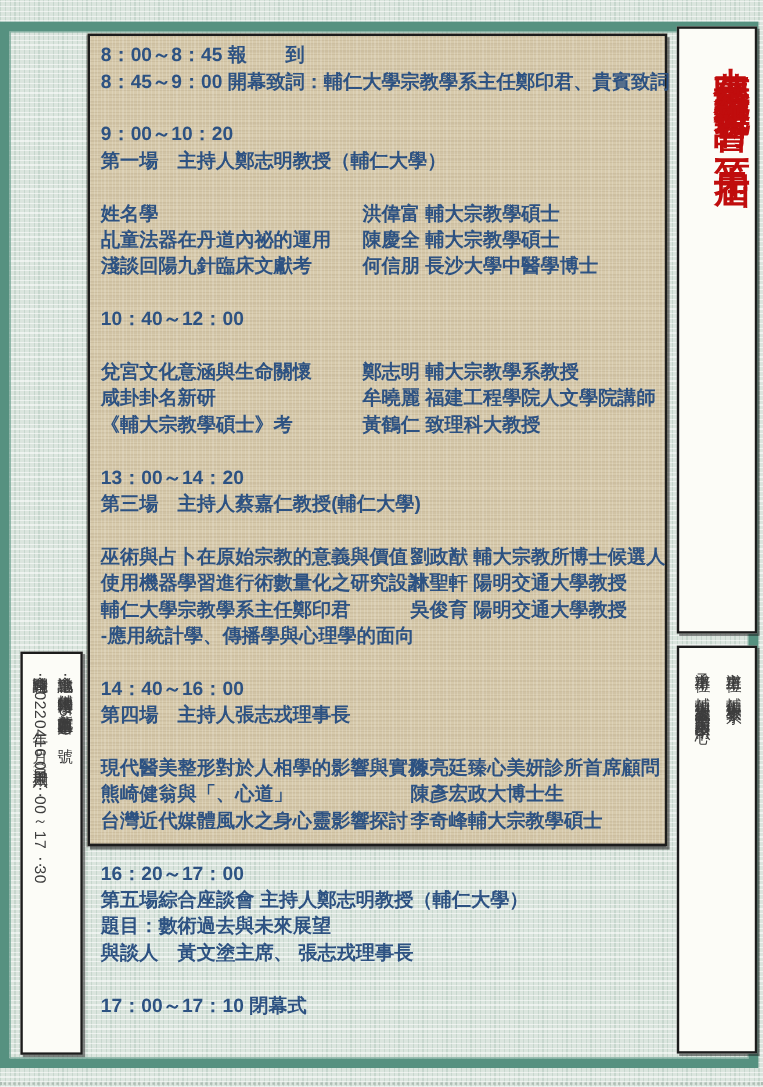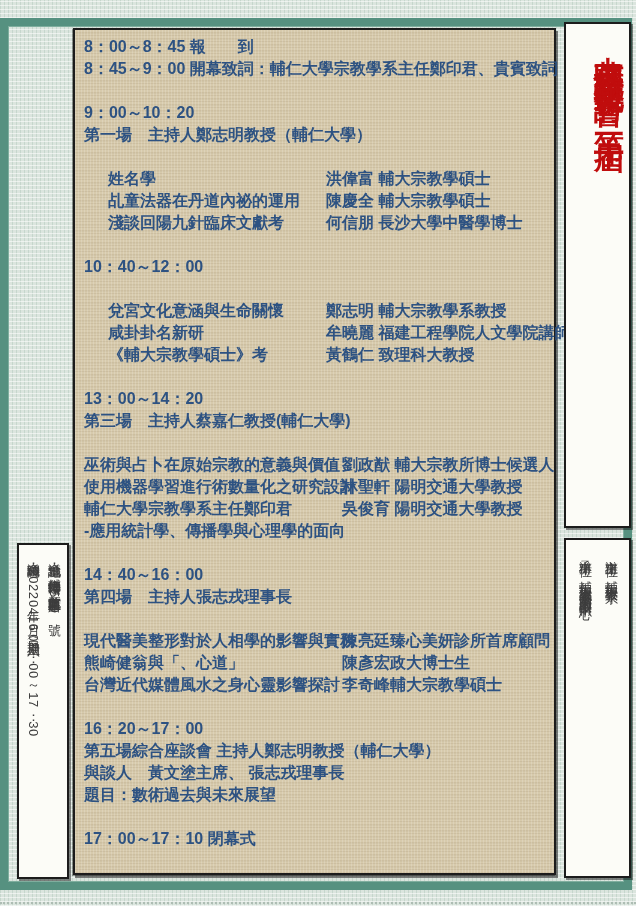--- a/index.html
+++ b/index.html
@@ -16,39 +16,39 @@
   .edge-guide{
     position:absolute;left:0;right:0;bottom:2px;height:0;
     border-bottom:2px dotted #aebdb4;
   }
   .frame{
     position:absolute;left:0px;top:18px;width:616px;height:856px;
     border:8px solid #569180;
     box-shadow:inset 0 0 0 1px #7fae9e;
   }
   .main-box{
-    position:absolute;left:73px;top:28px;width:483px;height:847px;
+    position:absolute;left:73px;top:28px;width:483px;height:677px;
     border:2px solid #1c1c1c;
     box-shadow:2px 3px 0 rgba(25,25,25,.55), -1px 1px 0 rgba(25,25,25,.4);
     background-color:#d7caac;
     background-image:
       repeating-linear-gradient(90deg, rgba(255,255,255,.16) 0 1px, rgba(255,255,255,0) 1px 3px),
       repeating-linear-gradient(0deg, rgba(140,120,85,.14) 0 1px, rgba(255,255,255,0) 1px 3px),
       repeating-linear-gradient(0deg, rgba(255,255,255,0) 0 5px, rgba(120,100,70,.07) 5px 6px);
     padding:6px 4px 0 9px;
     box-sizing:border-box;
     color:#2d5282;
     font-weight:bold;
     font-size:16px;
     letter-spacing:0px;
   }
   .line,.row{height:22px;line-height:22px;white-space:nowrap;}
   .gap{height:22px;}
   .ptitle{display:inline-block;vertical-align:top;overflow:visible;}
-  .w218{width:218px;margin-left:24px;}
+  .w218{width:218px;}
   .w258{width:258px;}
   .vbox{
     position:absolute;
     background:#fcfcf7;
     border:2px solid #1c1c1c;
     box-shadow:2px 2px 0 rgba(25,25,25,.5);
     box-sizing:border-box;
     writing-mode:vertical-rl;
     text-orientation:mixed;
   }
@@ -118,22 +118,22 @@
     <div class="line">14：40～16：00</div>
     <div class="line">第四場　主持人張志戎理事長</div>
     <div class="gap"></div>
     <div class="row"><span class="ptitle w258">現代醫美整形對於人相學的影響與實務</span><span>陳亮廷臻心美妍診所首席顧問</span></div>
     <div class="row"><span class="ptitle w258">熊崎健翁與「、心道」</span><span>陳彥宏政大博士生</span></div>
     <div class="row"><span class="ptitle w258">台灣近代媒體風水之身心靈影響探討</span><span>李奇峰輔大宗教學碩士</span></div>
     <div class="gap"></div>
 
     <div class="line">16：20～17：00</div>
     <div class="line">第五場綜合座談會 主持人鄭志明教授（輔仁大學）</div>
+    <div class="line">題目：數術過去與未來展望</div>
     <div class="line">與談人　黃文塗主席、 張志戎理事長</div>
-    <div class="line">題目：數術過去與未來展望</div>
     <div class="gap"></div>
 
     <div class="line">17：00～17：10 閉幕式</div>
   </div>
 
   <div class="vbox title-box">
     <span class="vtext">中華傳統數術文化研討會　第十一屆</span>
   </div>
 
   <div class="vbox org-box">

